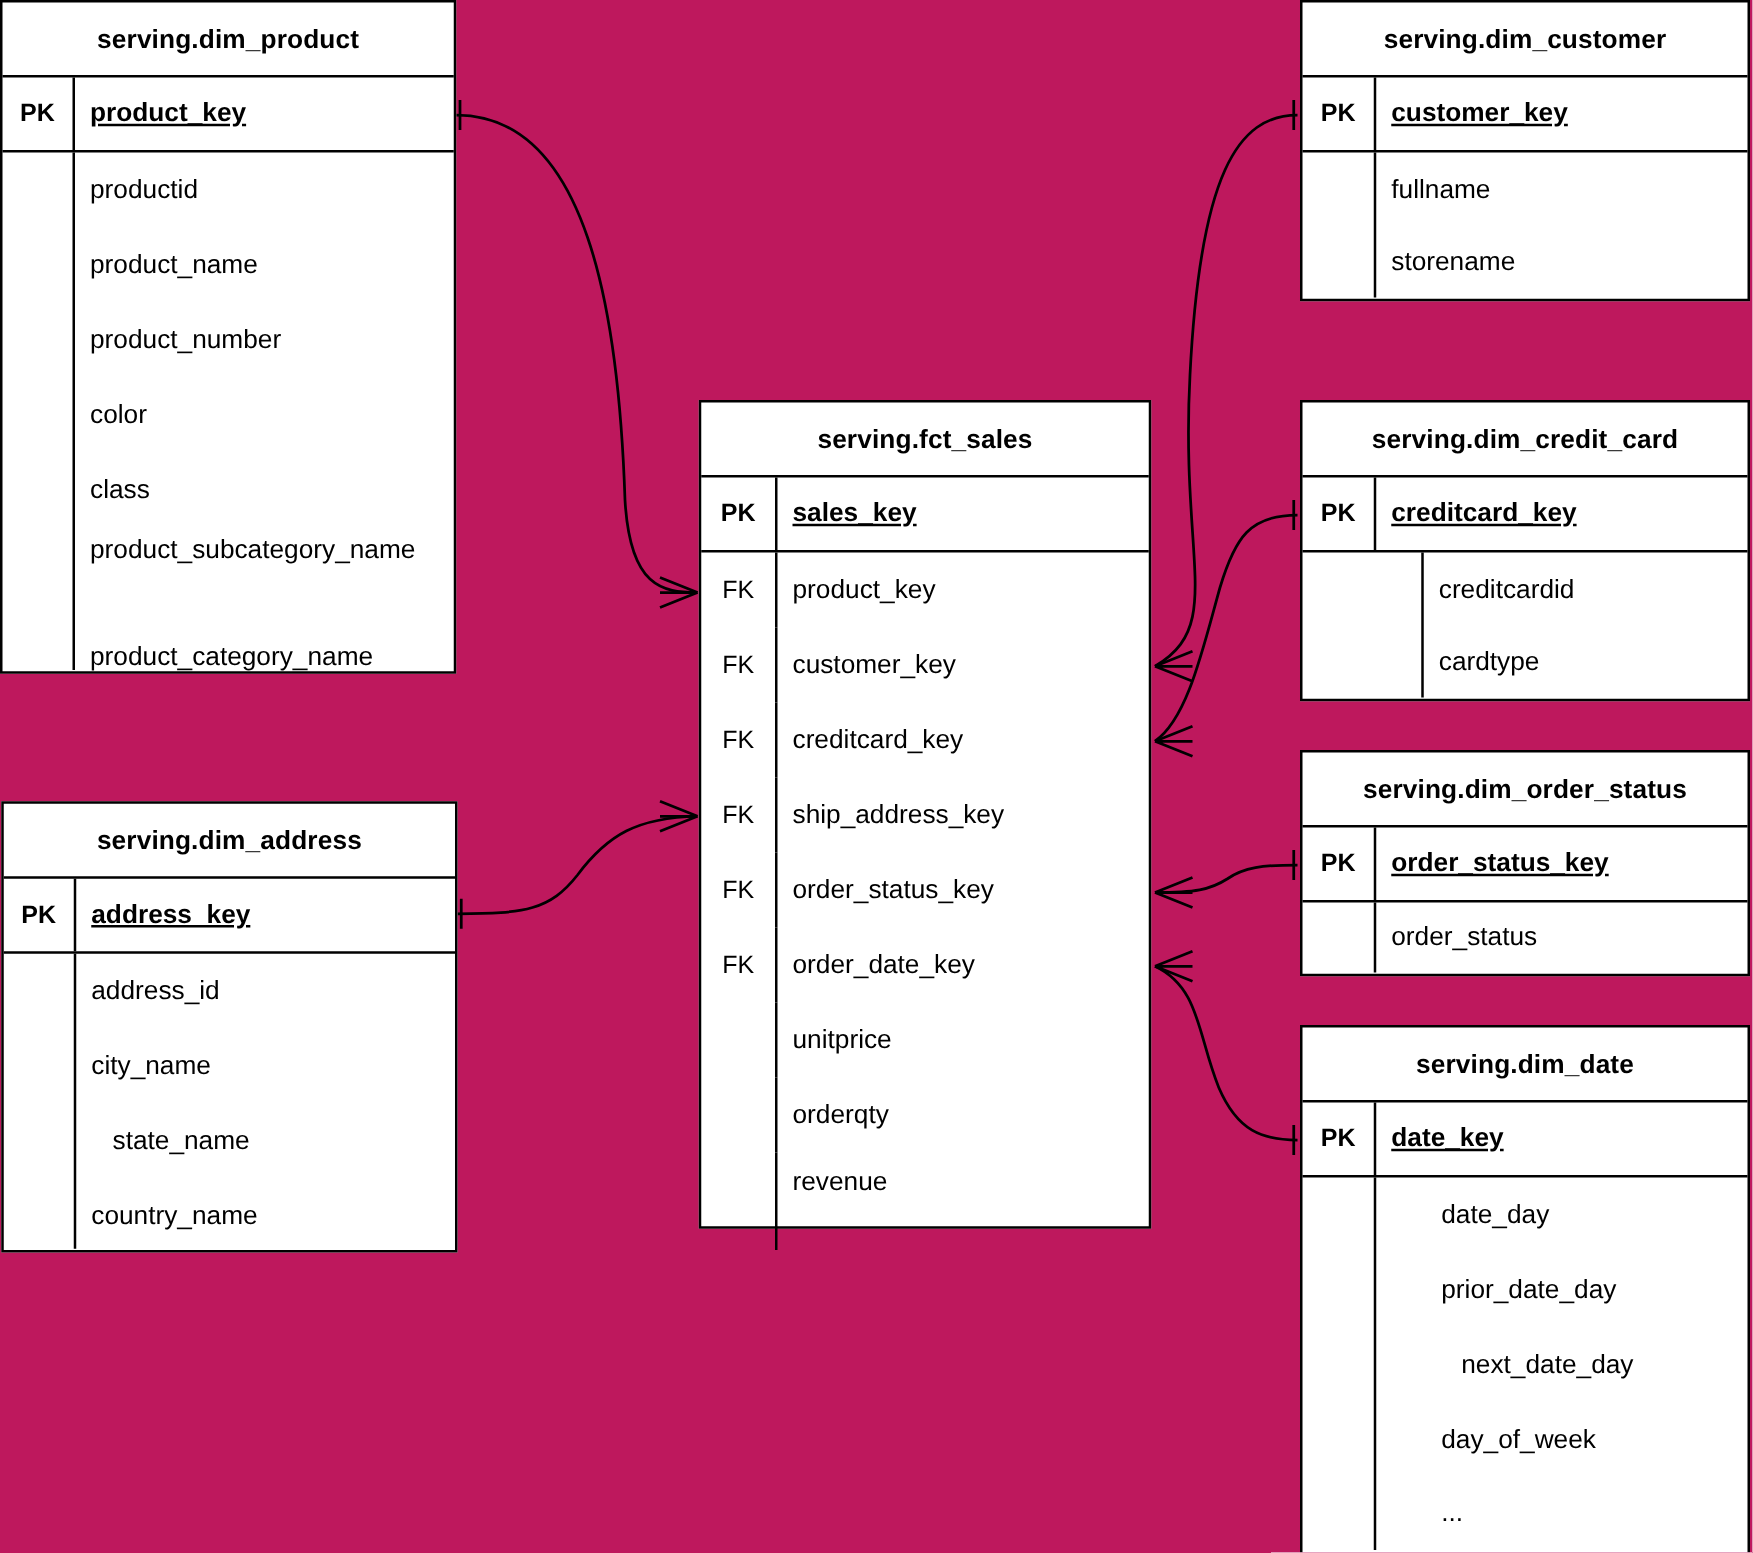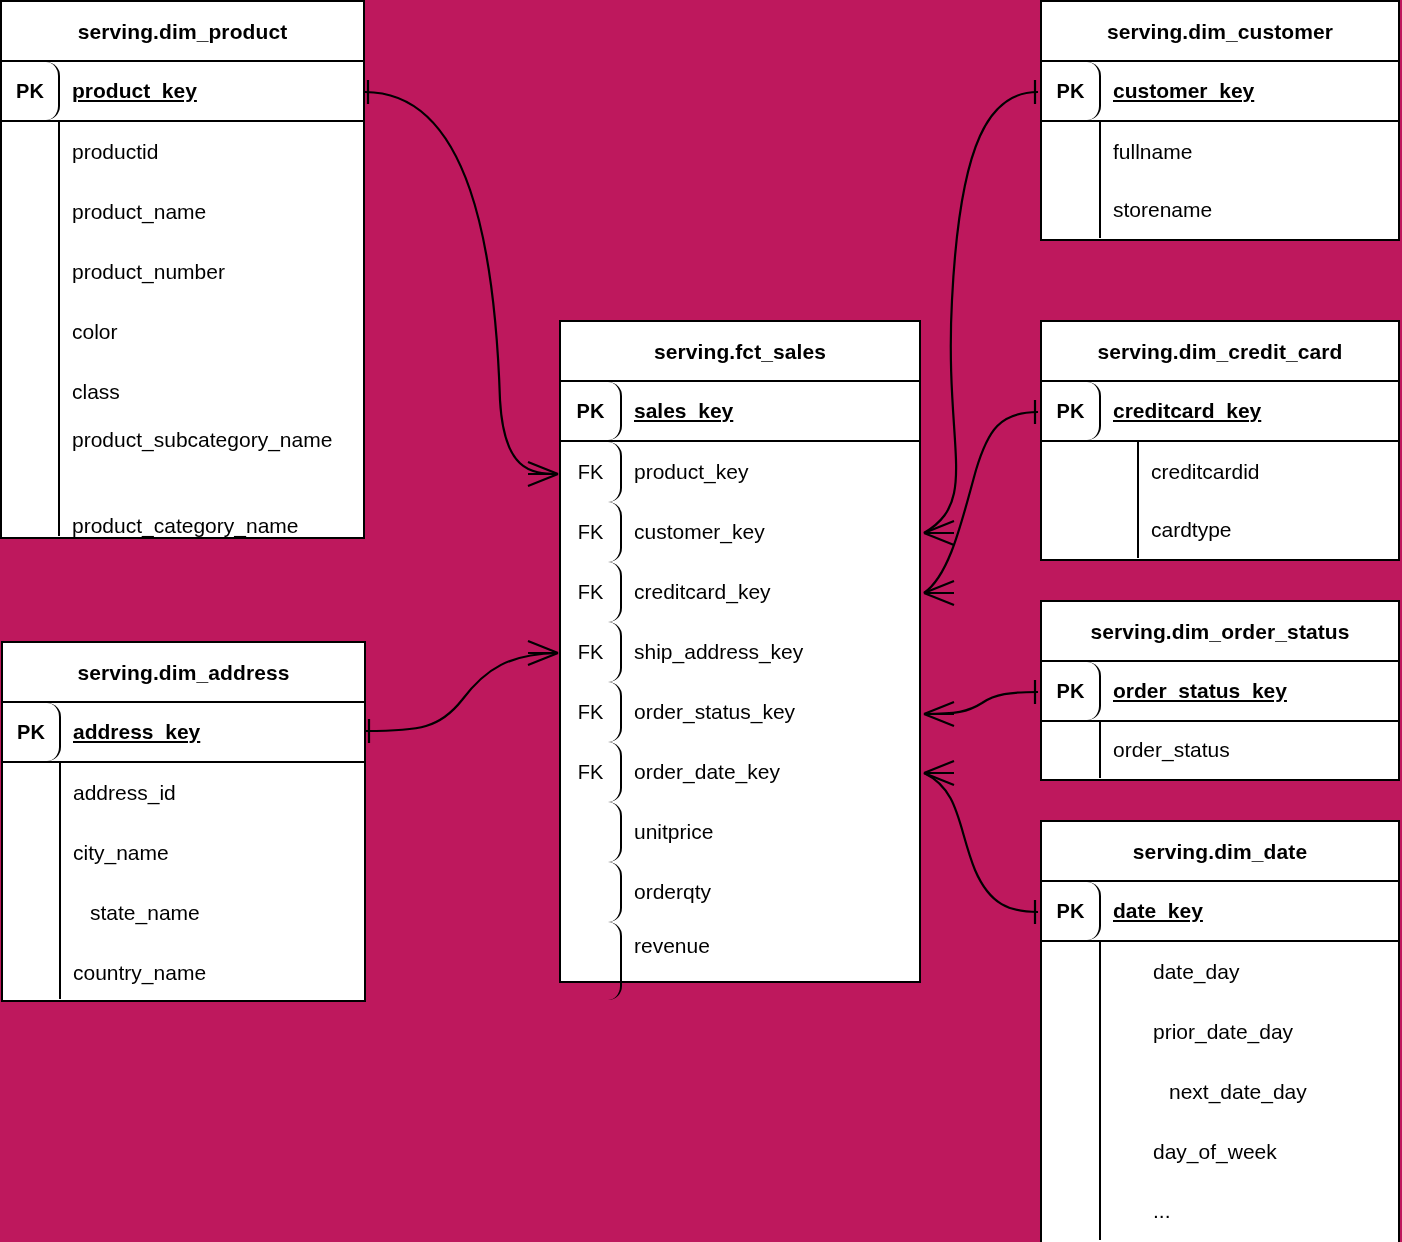--- a/index.html
+++ b/index.html
@@ -67,21 +67,20 @@
     box-sizing: border-box;
     width: 58px;
     flex: 0 0 58px;
     align-self: stretch;
     display: flex;
     align-items: center;
     justify-content: center;
     border-right: 2.2px solid #000000;
     font-weight: bold;
     font-size: 20px;
-    border-radius: 14px;
   }
   .erow.plain .rkey {
     font-weight: normal;
     font-size: 20px;
   }
   .rname {
     box-sizing: border-box;
     padding-left: 12px;
     padding-right: 22px;
     font-size: 21px;

